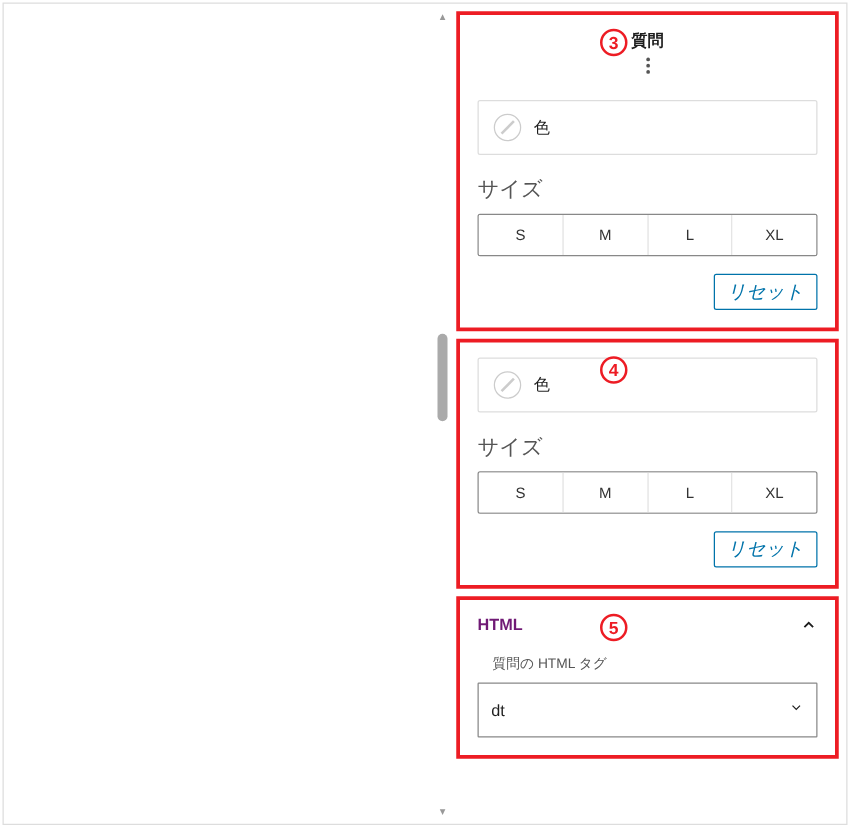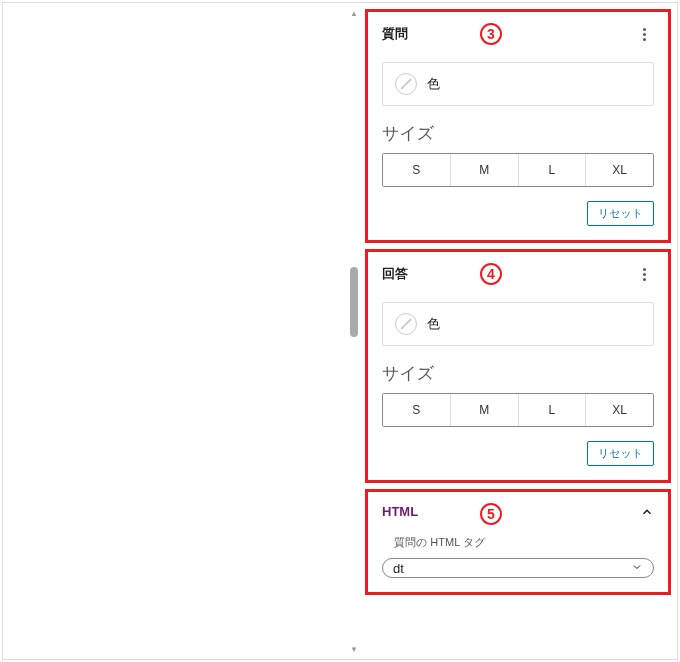--- a/index.html
+++ b/index.html
@@ -57,20 +57,21 @@
       border: 3px solid #ed1c24;
       margin: 6px 2px 6px 2px;
       padding: 12px 14px 14px 14px;
       position: relative;
     }
     .panel-header {
       display: flex;
       align-items: center;
       justify-content: space-between;
       margin-bottom: 18px;
+      flex-direction: column;
     }
     .panel-title {
       font-size: 13px;
       font-weight: 600;
       color: #1e1e1e;
     }
     .more-dots {
       width: 20px;
       height: 20px;
       display: flex;
@@ -157,24 +158,25 @@
     }
     .size-btn:last-child { border-right: none; }
     .reset-row {
       display: flex;
       justify-content: flex-end;
     }
     .reset-btn {
       border: 1px solid #0073aa;
       color: #0073aa;
       background: #fff;
-      font-size: 11px;
+      font-size: 15px;
       padding: 4px 10px;
       border-radius: 2px;
       cursor: pointer;
+      font-style: italic;
     }
     .panel-html {
       border: 3px solid #ed1c24;
       margin: 6px 2px 0 2px;
       padding: 12px 14px 14px 14px;
       position: relative;
     }
     .html-header {
       display: flex;
       align-items: center;
@@ -189,22 +191,22 @@
     .chevron {
       width: 14px;
       height: 14px;
       display: flex;
       align-items: center;
       justify-content: center;
     }
     .chevron svg { width: 14px; height: 14px; }
     .select-wrap {
       border: 1px solid #888;
-      border-radius: 14px;
-      padding: 0 10px;
+      border-radius: 1px;
+      padding: 12px 10px;
       display: flex;
       align-items: center;
       justify-content: space-between;
       cursor: pointer;
     }
     .select-value {
       font-size: 13px;
       color: #1e1e1e;
     }
     .select-caret svg { width: 12px; height: 12px; }
@@ -248,28 +250,20 @@
         <div class="size-btn">L</div>
         <div class="size-btn">XL</div>
       </div>
       <div class="reset-row">
         <button class="reset-btn">リセット</button>
       </div>
     </div>
 
     <div class="panel">
       <div class="marker">4</div>
-      <div class="panel-header">
-        <div class="panel-title">回答</div>
-        <div class="more-dots">
-          <span></span>
-            <span></span>
-            <span></span>
-        </div>
-      </div>
       <div class="color-row">
         <div class="color-swatch"></div>
         <div class="color-label">色</div>
       </div>
       <div class="field-label">サイズ</div>
       <div class="size-group">
         <div class="size-btn">S</div>
         <div class="size-btn">M</div>
         <div class="size-btn">L</div>
         <div class="size-btn">XL</div>

